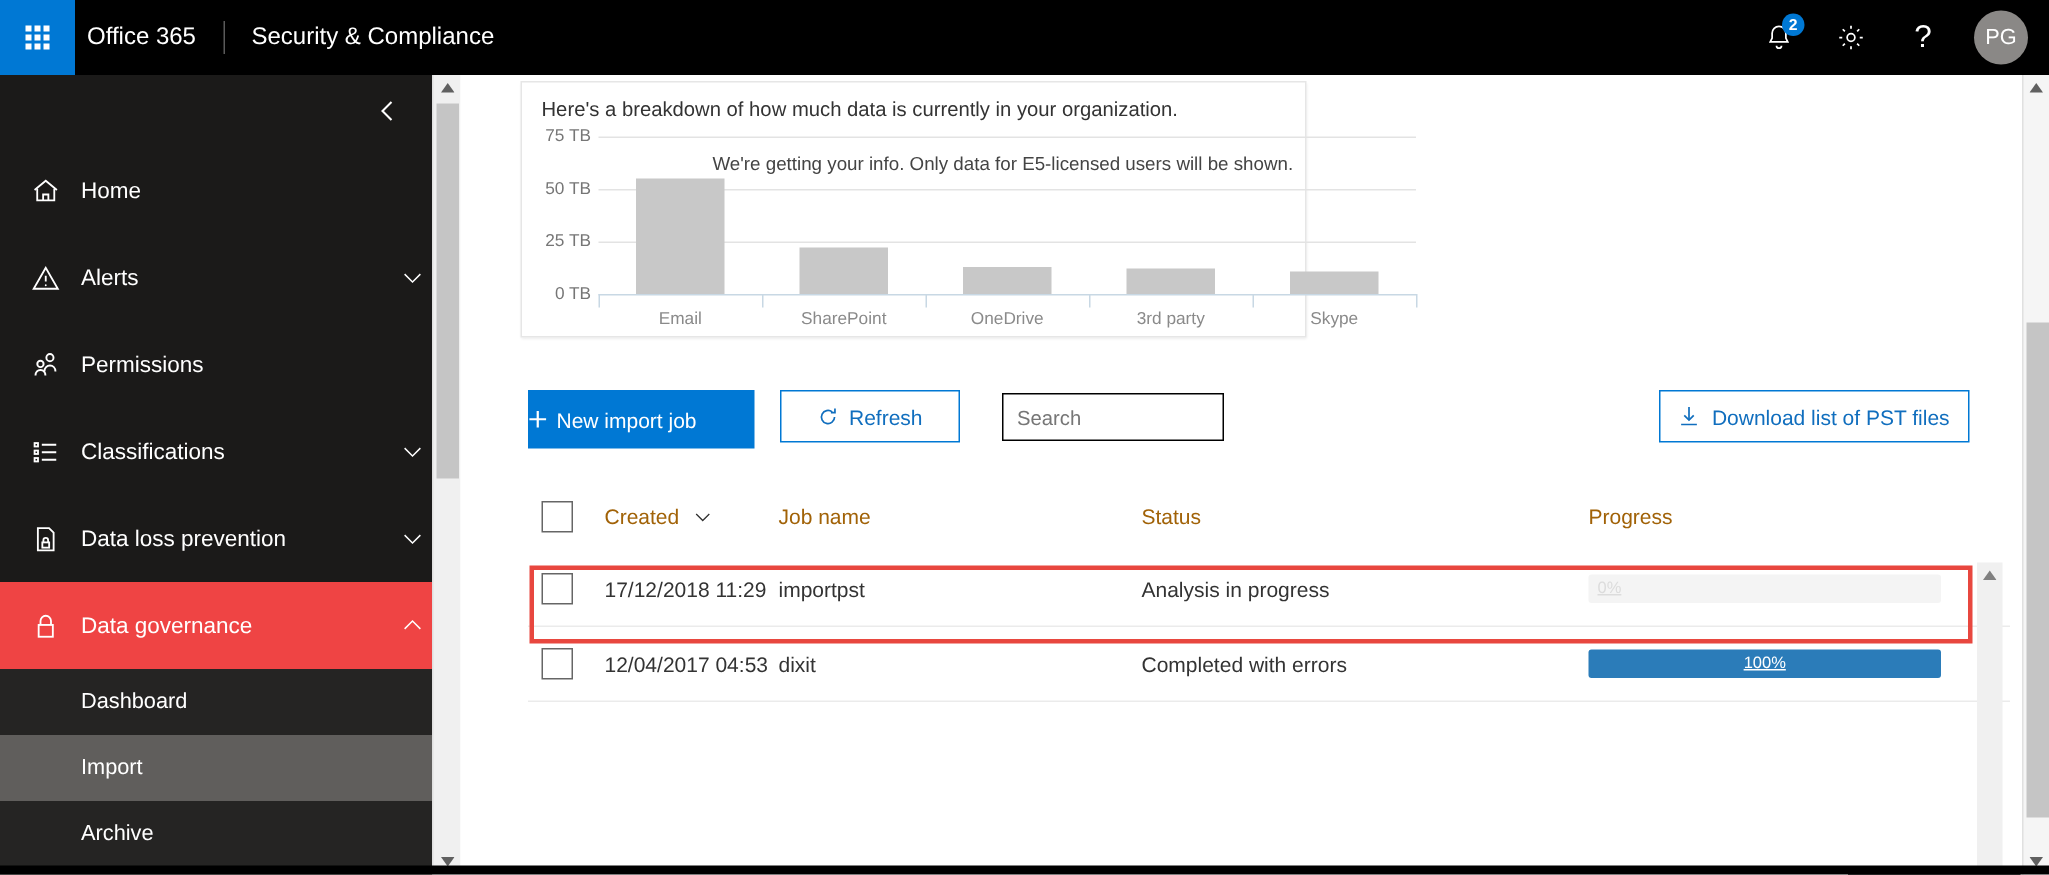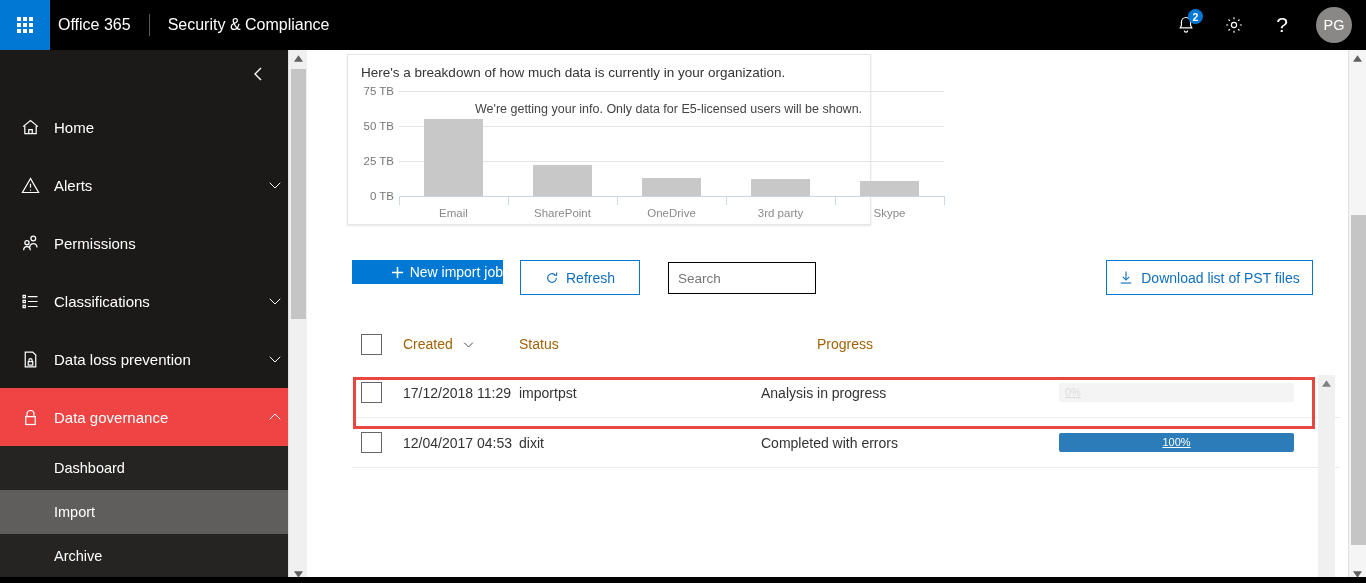--- a/index.html
+++ b/index.html
@@ -117,23 +117,23 @@
     background: #c8d8e4; }
   .tickmark { position: absolute; width: 1px; background: #c8d8e4; }
   .bar { position: absolute; background: #c8c8c8; }
   .xlabel { position: absolute; font-size: 11.5px; color: #8a8a8a;
     text-align: center; }
 
   
   #toolbar { position: absolute; left: 45px; top: 210px; width: 960px;
     height: 36px; }
   #new-import-job {
-    position: absolute; left: 0; top: 0; width: 151px; height: 24px;
+    position: absolute; left: 0; top: 0; width: 151px; height: 39px;
     background: #0078d4; color: #fff; border: none; font-size: 14px;
-    display: flex; align-items: center; justify-content: flex-end; gap: 6px;
+    display: flex; align-items: center; justify-content: flex-start; gap: 6px;
     cursor: pointer; font-family: inherit;
   }
   #refresh-button {
     position: absolute; left: 168px; top: 0; width: 120px; height: 35px;
     background: #fff; border: 1px solid #0078d4; color: #106ebe;
     font-size: 14px; display: flex; align-items: center; justify-content: center;
     gap: 7px; cursor: pointer; font-family: inherit;
   }
   #search-box {
     position: absolute; left: 316px; top: 2px; width: 148px; height: 32px;
@@ -454,20 +454,21 @@
 
   <div id="jobs-table">
     <div id="table-head">
       <div class="chk"></div>
       <div class="col-created">
         <span>Created</span>
         <svg width="15" height="15" viewBox="0 0 24 24" fill="none" stroke="#333" stroke-width="1.4">
             <path d="M5 9l7 7 7-7"></path>
           </svg>
       </div>
+      <div class="col-job">Job name</div>
       <div class="col-status">Status</div>
       <div class="col-progress">Progress</div>
     </div>
 
     <div id="rows-viewport">
       <div class="job-row">
         <div class="chk"></div>
         <div class="col-created">17/12/2018 11:29</div>
         <div class="col-job">importpst</div>
         <div class="col-status">Analysis in progress</div>

